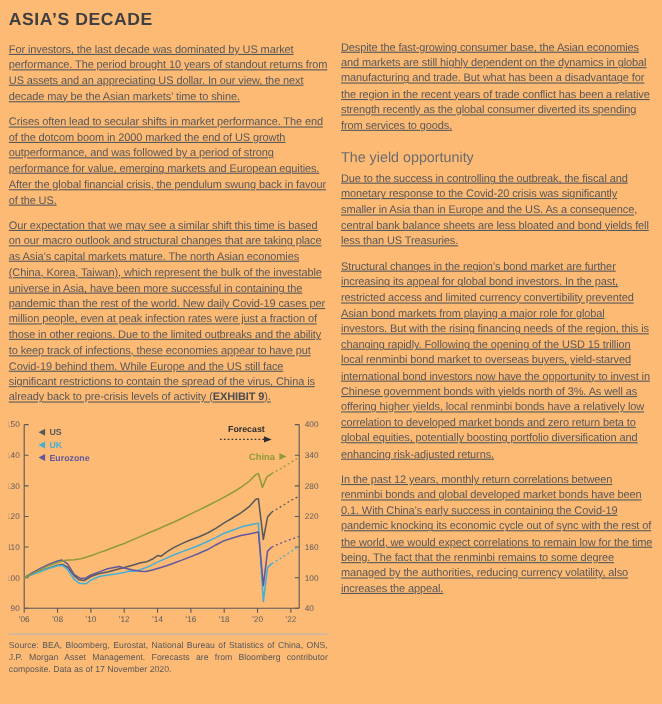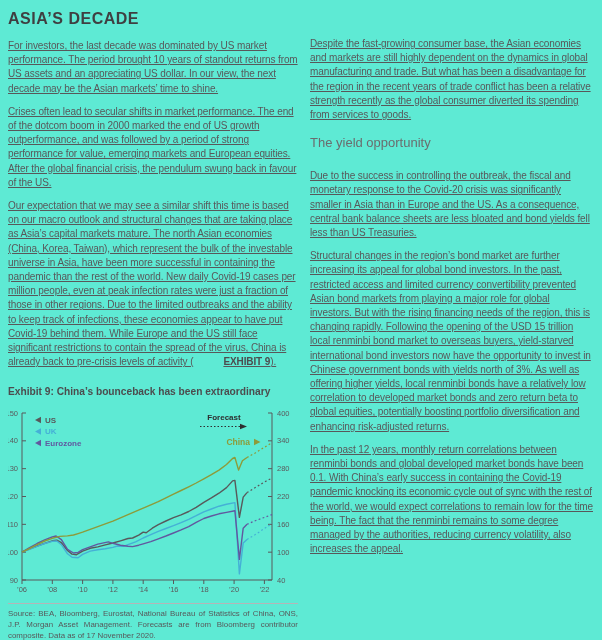--- a/index.html
+++ b/index.html
@@ -1,33 +1,33 @@
 <!DOCTYPE html>
 <html><head>
 <meta charset="utf-8">
 <style>
   html,body{margin:0;padding:0;background:#ffffff;}
   .page{
     position:relative;width:602px;height:640px;box-sizing:border-box;
-    background:#5eead4;font-family:"Liberation Sans",sans-serif;color:#58585a;
+    background:#fdba74;font-family:"Liberation Sans",sans-serif;color:#58585a;
     padding:10px 8px 0 8px;display:flex;gap:12px;overflow:hidden;
   }
   .col-left{flex:0 0 290px;width:290px;}
   .col-right{flex:0 0 284px;width:284px;padding-top:27px;box-sizing:border-box;}
   .doc-title{
     font-size:16px;font-weight:bold;color:#3f3f41;letter-spacing:.5px;
     margin:0 0 11px 0;
   }
   p.body{
     font-size:10px;line-height:14.2px;letter-spacing:-0.1px;
     margin:0 0 9px 0;color:#58585a;text-decoration:underline;
   }
-  p.body strong{font-weight:bold;color:#4c4c4e;margin-left:30px;}
+  p.body strong{font-weight:bold;color:#4c4c4e;}
   .subhead{
-    font-size:13px;font-weight:normal;color:#6b6c6e;margin:13px 0 19px 0;
+    font-size:13px;font-weight:normal;color:#6b6c6e;margin:13px 0 6px 0;
   }
   .ex-title{font-size:10.2px;font-weight:bold;color:#4c4c4e;margin:17px 0 8px 0;}
   .ex-kicker{font-size:8.4px;font-weight:bold;color:#3f3f41;letter-spacing:.4px;margin:0 0 3px 0;}
   .ex-sub{font-size:8.4px;color:#6b6c6e;margin:0 0 1px 0;}
   .chart-wrap{width:292px;height:194px;}
   .source{
     font-size:7.9px;line-height:10.6px;color:#58585a;text-align:justify;
     border-top:1px solid #b5b5b7;padding-top:5px;margin:4px 0 0 0;
   }
 </style>
@@ -36,21 +36,20 @@
 
 <div class="page">
 
   <div class="col-left">
     <h1 class="doc-title">ASIA’S DECADE</h1>
     <p class="body">For investors, the last decade was dominated by US market performance. The period brought 10 years of standout returns from US assets and an appreciating US dollar. In our view, the next decade may be the Asian markets’ time to shine.</p>
     <p class="body">Crises often lead to secular shifts in market performance. The end of the dotcom boom in 2000 marked the end of US growth outperformance, and was followed by a period of strong performance for value, emerging markets and European equities. After the global financial crisis, the pendulum swung back in favour of the US.</p>
     <p class="body"><span>Our expectation that we may see a similar shift this time is based on our macro outlook and structural changes that are taking place as Asia’s capital markets mature. The north Asian economies (China, Korea, Taiwan), which represent the bulk of the investable universe in Asia, have been more successful in containing the pandemic than the rest of the world. New daily Covid-19 cases per million people, even at peak infection rates were just a fraction of those in other regions. Due to the limited outbreaks and the ability to keep track of infections, these economies appear to have put Covid-19 behind them. While Europe and the US still face significant restrictions to contain the spread of the virus, China is already back to pre-crisis levels of activity (</span><strong>EXHIBIT 9</strong><span>).</span></p>
 
     <div class="exhibit">
-      <div class="ex-title">Exhibit 9: China’s bounceback has been extraordinary</div>
       <div class="chart-wrap">
         <svg id="chart" width="292" height="194" viewBox="0 0 292 194">
             <g>
               <line x1="14" y1="8" x2="14" y2="175" stroke="#58595b" stroke-width="1"></line>
               <line x1="14" y1="175" x2="18" y2="175" stroke="#58595b" stroke-width="1"></line>
               <text x="10" y="177.6" text-anchor="end" font-family="&quot;Liberation Sans&quot;,sans-serif" font-size="7.5" fill="#5a5b5d">90</text>
               <line x1="14" y1="147.16666666666666" x2="18" y2="147.16666666666666" stroke="#58595b" stroke-width="1"></line>
               <text x="10" y="149.76666666666665" text-anchor="end" font-family="&quot;Liberation Sans&quot;,sans-serif" font-size="7.5" fill="#5a5b5d">100</text>
               <line x1="14" y1="119.33333333333333" x2="18" y2="119.33333333333333" stroke="#58595b" stroke-width="1"></line>
               <text x="10" y="121.93333333333332" text-anchor="end" font-family="&quot;Liberation Sans&quot;,sans-serif" font-size="7.5" fill="#5a5b5d">110</text>

